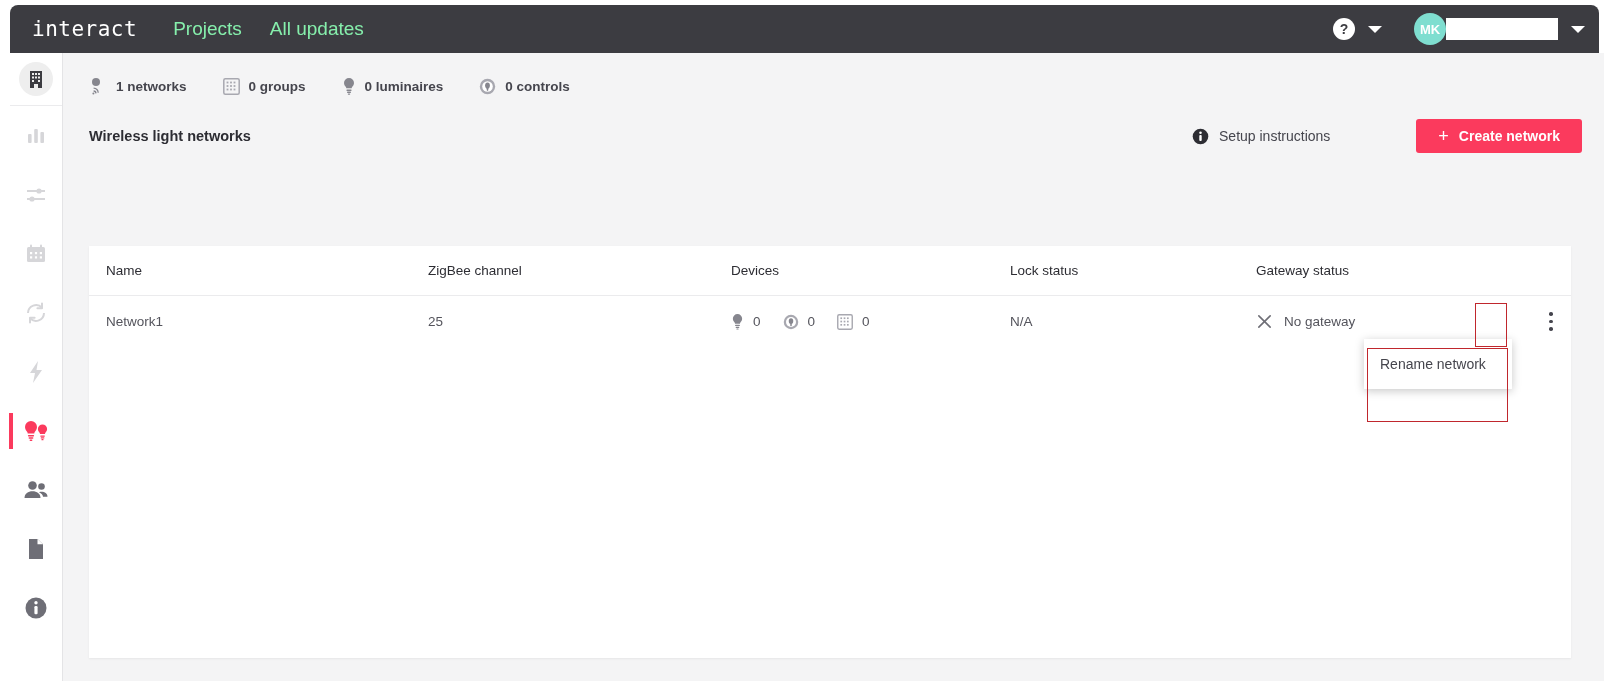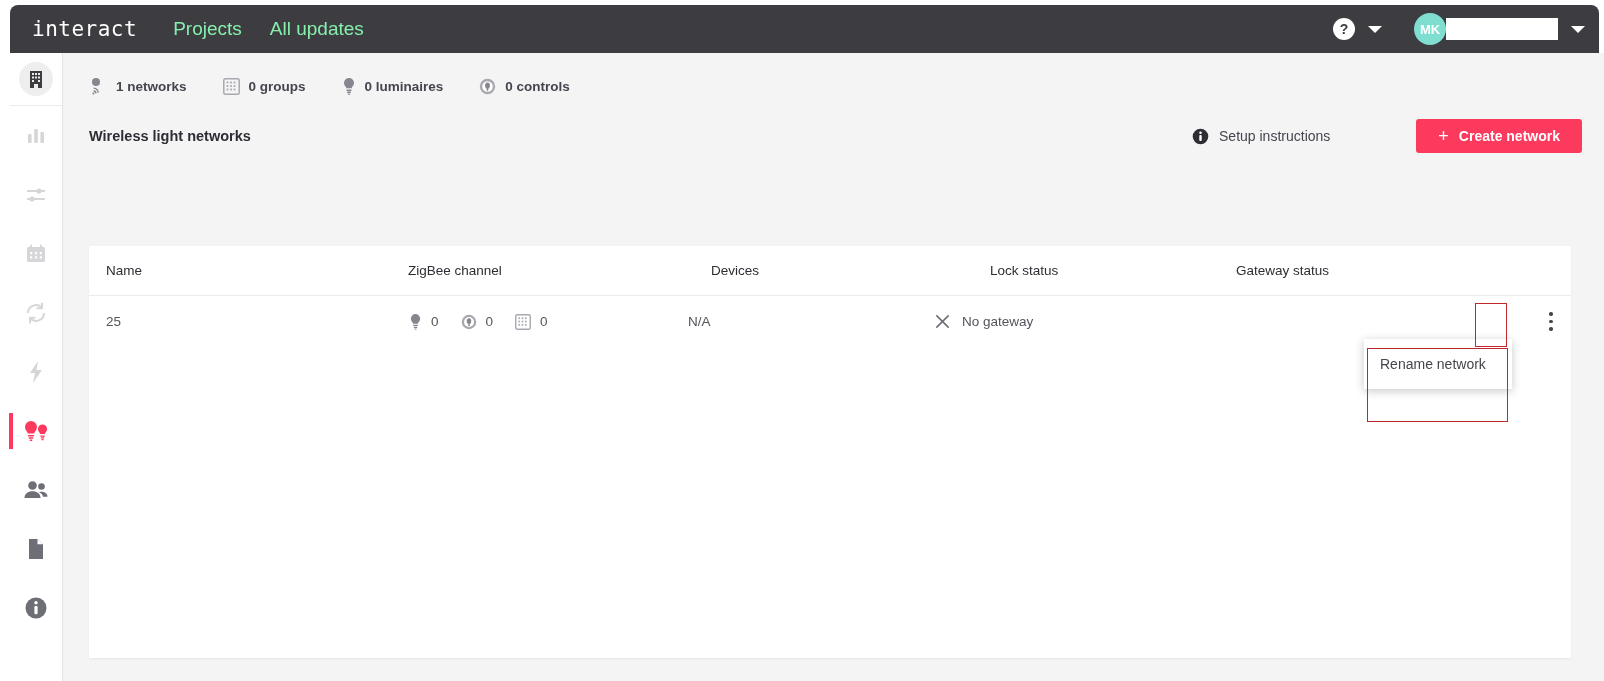--- a/index.html
+++ b/index.html
@@ -144,21 +144,21 @@
     border-bottom: 1px solid #ebebed;
     padding: 0 0 0 17px;
   }
   .th { font-size: 13.5px; font-weight: normal; color: #2d2d33; }
   .trow {
     display: flex; align-items: center; height: 51px;
     padding: 0 0 0 17px;
   }
   .td { font-size: 13.5px; color: #54545c; }
   .c-name { width: 302px; }
-  .c-chan { width: 303px; }
+  .c-chan { width: 303px; margin-left: 20px; }
   .c-dev  { width: 279px; }
   .c-lock { width: 246px; }
   .c-gate { width: 275px; }
   .c-act  { flex: 1; display: flex; justify-content: flex-end; padding-right: 5px; }
 
   .dev-cell { display: flex; align-items: center; }
   .dev-item { display: flex; align-items: center; margin-right: 22px; }
   .dev-count { font-size: 13.5px; color: #54545c; margin-left: 9px; }
   .gate-cell { display: flex; align-items: center; }
   .gate-label { font-size: 13.5px; color: #54545c; margin-left: 11px; }
@@ -393,20 +393,21 @@
       <div class="thead">
         <div class="th c-name">Name</div>
         <div class="th c-chan">ZigBee channel</div>
         <div class="th c-dev">Devices</div>
         <div class="th c-lock">Lock status</div>
         <div class="th c-gate">Gateway status</div>
         <div class="c-act"></div>
       </div>
 
       <div class="trow">
+        <div class="td c-name">Network1</div>
         <div class="td c-chan">25</div>
 
         <div class="c-dev dev-cell">
           <div class="dev-item">
             <svg width="13" height="17" viewBox="0 0 14 18" fill="#86868e">
               <path d="M7 1a5 5 0 0 1 5 5c0 2-1.2 3.1-1.9 4-.4.6-.4 1.3-.4 1.3H4.3s0-.7-.4-1.3C3.2 9.1 2 8 2 6a5 5 0 0 1 5-5z"></path>
               <rect x="4.4" y="12.6" width="5.2" height="1.3" rx="0.6"></rect>
               <rect x="5" y="14.6" width="4" height="1.3" rx="0.6"></rect>
               <rect x="5.8" y="16.5" width="2.4" height="1.2" rx="0.6"></rect>
             </svg>

